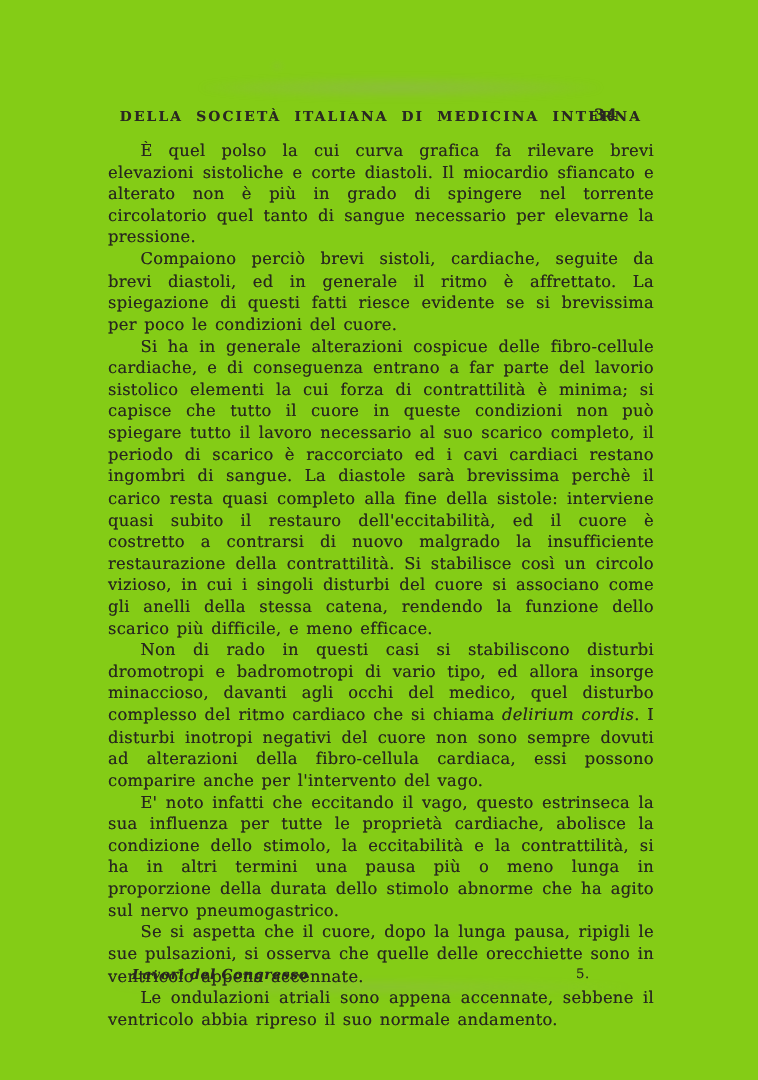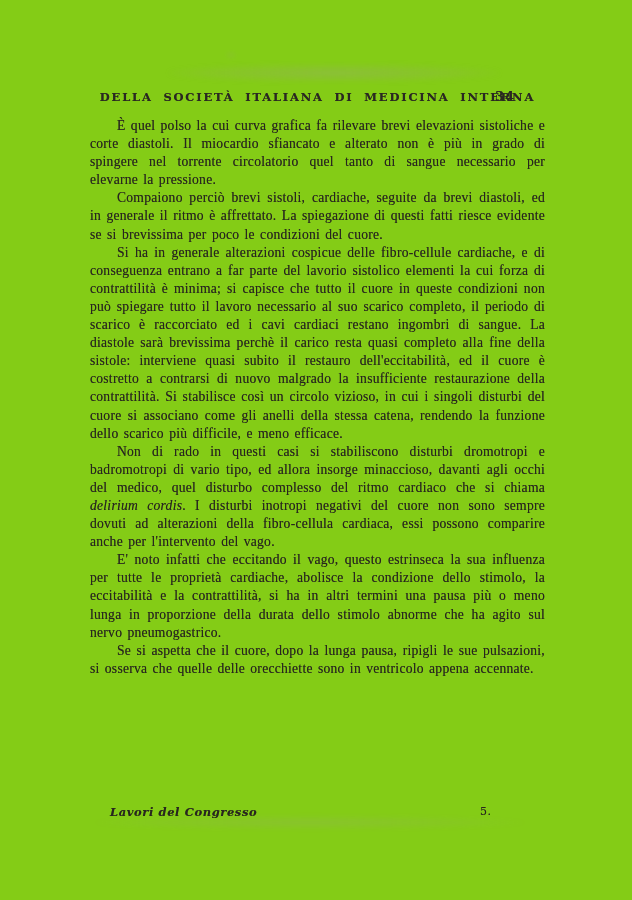--- a/index.html
+++ b/index.html
@@ -48,21 +48,20 @@
     font-size: 13px;
     letter-spacing: 1px;
     font-weight: bold;
   }
 
   .page-body {
     position: absolute;
     top: 117px;
     left: 90px;
     width: 455px;
-    font-family: Liberation Serif, serif;
   }
   .para {
     margin: 0;
     text-indent: 27px;
     text-align: justify;
     font-size: 13.6px;
     line-height: 18.1px;
     letter-spacing: 0.25px;
     word-spacing: 1.6px;
     text-shadow: 0 0 .45px rgba(40,38,31,.6);
@@ -105,20 +104,21 @@
   </div>
 
   <div class="page-body">
 
   <p class="para"><span class="">È quel polso la cui curva grafica fa rilevare brevi elevazioni sistoliche e corte diastoli. Il miocardio sfiancato e alterato non è più in grado di spingere nel torrente circolatorio quel tanto di sangue necessario per elevarne la pressione.</span></p>
       <p class="para"><span class="">Compaiono perciò brevi sistoli, cardiache, seguite da brevi diastoli, ed in generale il ritmo è affrettato. La spiegazione di questi fatti riesce evidente se si brevissima per poco le condizioni del cuore.</span></p>
       <p class="para"><span class="">Si ha in generale alterazioni cospicue delle fibro-cellule cardiache, e di conseguenza entrano a far parte del lavorio sistolico elementi la cui forza di contrattilità è minima; si capisce che tutto il cuore in queste condizioni non può spiegare tutto il lavoro necessario al suo scarico completo, il periodo di scarico è raccorciato ed i cavi cardiaci restano ingombri di sangue. La diastole sarà brevissima perchè il carico resta quasi completo alla fine della sistole: interviene quasi subito il restauro dell'eccitabilità, ed il cuore è costretto a contrarsi di nuovo malgrado la insufficiente restaurazione della contrattilità. Si stabilisce così un circolo vizioso, in cui i singoli disturbi del cuore si associano come gli anelli della stessa catena, rendendo la funzione dello scarico più difficile, e meno efficace.</span></p>
       <p class="para"><span class="">Non di rado in questi casi si stabiliscono disturbi dromotropi e badromotropi di vario tipo, ed allora insorge minaccioso, davanti agli occhi del medico, quel disturbo complesso del ritmo cardiaco che si chiama </span><span class="italic">delirium cordis</span><span class="">. I disturbi inotropi negativi del cuore non sono sempre dovuti ad alterazioni della fibro-cellula cardiaca, essi possono comparire anche per l'intervento del vago.</span></p>
       <p class="para"><span class="">E' noto infatti che eccitando il vago, questo estrinseca la sua influenza per tutte le proprietà cardiache, abolisce la condizione dello stimolo, la eccitabilità e la contrattilità, si ha in altri termini una pausa più o meno lunga in proporzione della durata dello stimolo abnorme che ha agito sul nervo pneumogastrico.</span></p>
       <p class="para"><span class="">Se si aspetta che il cuore, dopo la lunga pausa, ripigli le sue pulsazioni, si osserva che quelle delle orecchiette sono in ventricolo appena accennate.</span></p>
+      <p class="para"><span class="">Le ondulazioni atriali sono appena accennate, sebbene il ventricolo abbia ripreso il suo normale andamento.</span></p>
     </div>
 
   <div class="page-footer">
     <span class="footer-left">Lavori del Congresso</span>
     <span class="footer-right">5.</span>
   </div>
 
 </div>
 
 </body></html>

